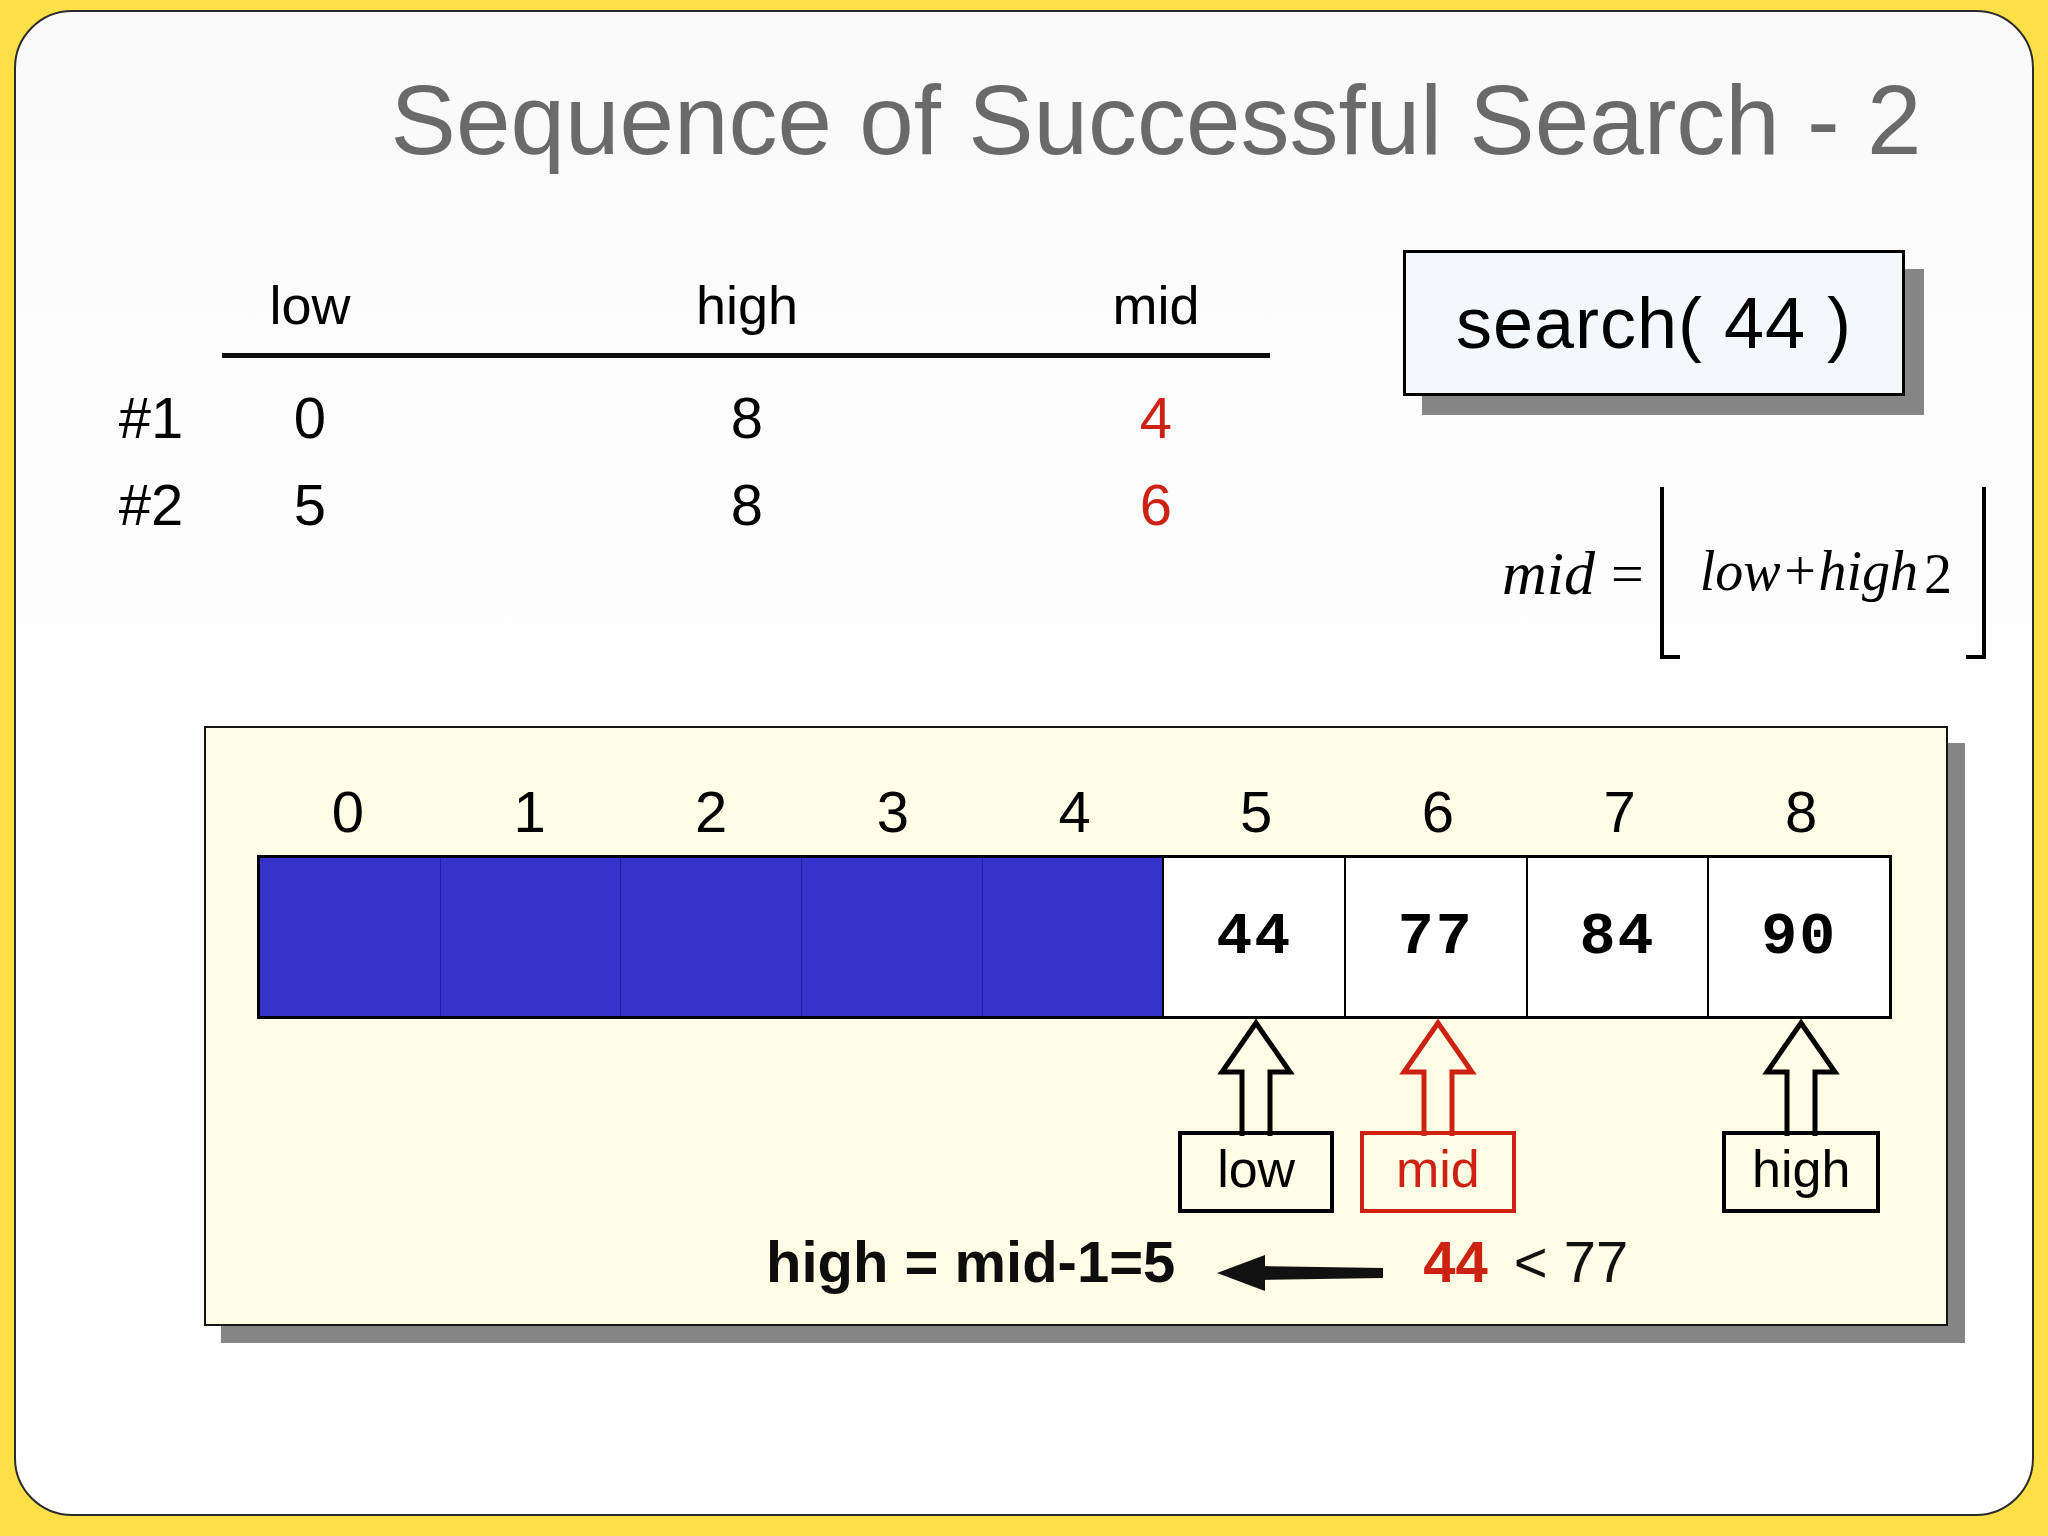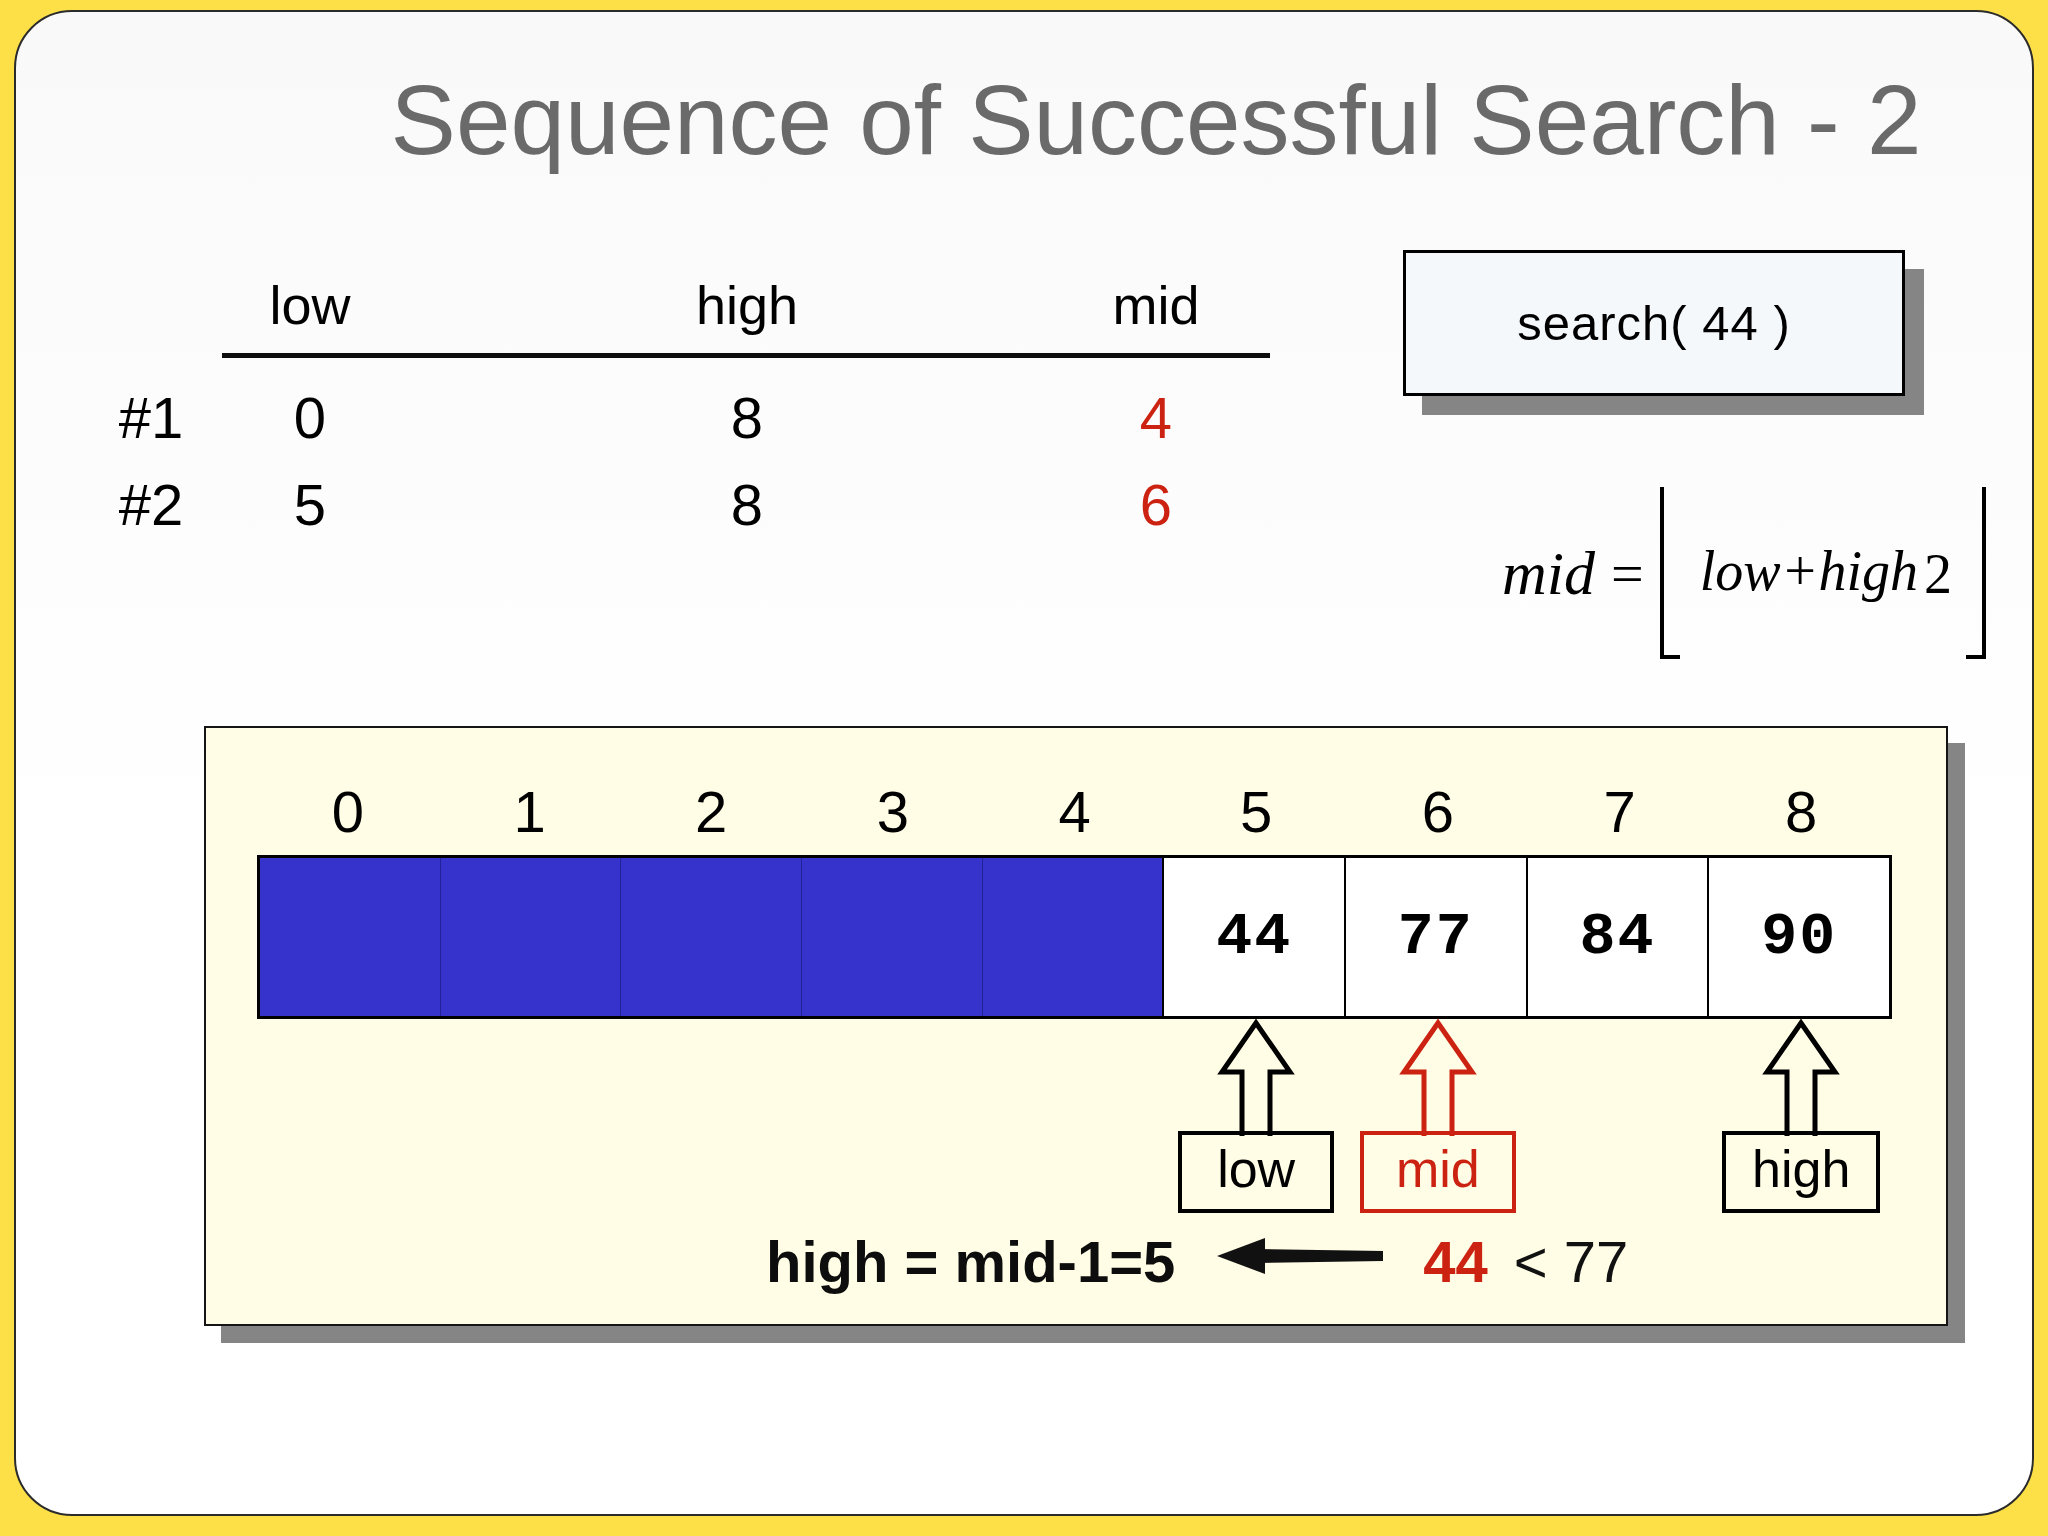--- a/index.html
+++ b/index.html
@@ -28,21 +28,21 @@
     position:absolute;text-align:center;font-size:58px;color:#000;line-height:68px;
   }
   .tcell.red{color:#cc2211;}
   
   #search-box{
     position:absolute;left:1387px;top:238px;width:496px;height:140px;
     border:3px solid #000;background:#f4f8fb;
     box-shadow:19px 19px 0 #858585;
     display:flex;align-items:center;justify-content:center;
   }
-  #search-box span{font-size:49px;color:#000;letter-spacing:1px;}
+  #search-box span{font-size:72px;color:#000;letter-spacing:1px;}
   
   #formula{
     position:absolute;left:1486px;top:468px;height:186px;
     display:flex;align-items:center;font-family:"Liberation Serif",serif;color:#000;
   }
   #formula .lhs{font-style:italic;font-size:62px;margin-right:16px;}
   #formula .eq{font-size:58px;margin-right:16px;}
   .floor-l{width:16px;height:168px;border-left:4px solid #000;border-bottom:4px solid #000;}
   .floor-r{width:16px;height:168px;border-right:4px solid #000;border-bottom:4px solid #000;}
   .frac{display:flex;flex-direction:row;align-items:center;padding:0 14px;}
@@ -76,21 +76,21 @@
   .pointer{
     position:absolute;top:290px;width:220px;
     display:flex;flex-direction:column;align-items:center;
   }
   .ptr-box{
     margin-top:-5px;border:4px solid #000;padding:4px 26px 10px;
     font-size:52px;text-align:center;min-width:96px;background:transparent;
   }
   
   #annotation{
-    position:absolute;left:560px;top:500px;display:flex;align-items:flex-start;white-space:nowrap;
+    position:absolute;left:560px;top:500px;display:flex;align-items:flex-end;white-space:nowrap;
   }
   .ann-assign{font-size:58px;font-weight:bold;color:#0d0d0d;}
   #ann-arrow{margin:6px 36px 0 42px;}
   .ann-value{font-size:58px;font-weight:bold;color:#cc2211;margin-right:26px;}
   .ann-cmp{font-size:58px;color:#111;}
 </style>
 </head>
 <body>
 
 <div id="stage">

